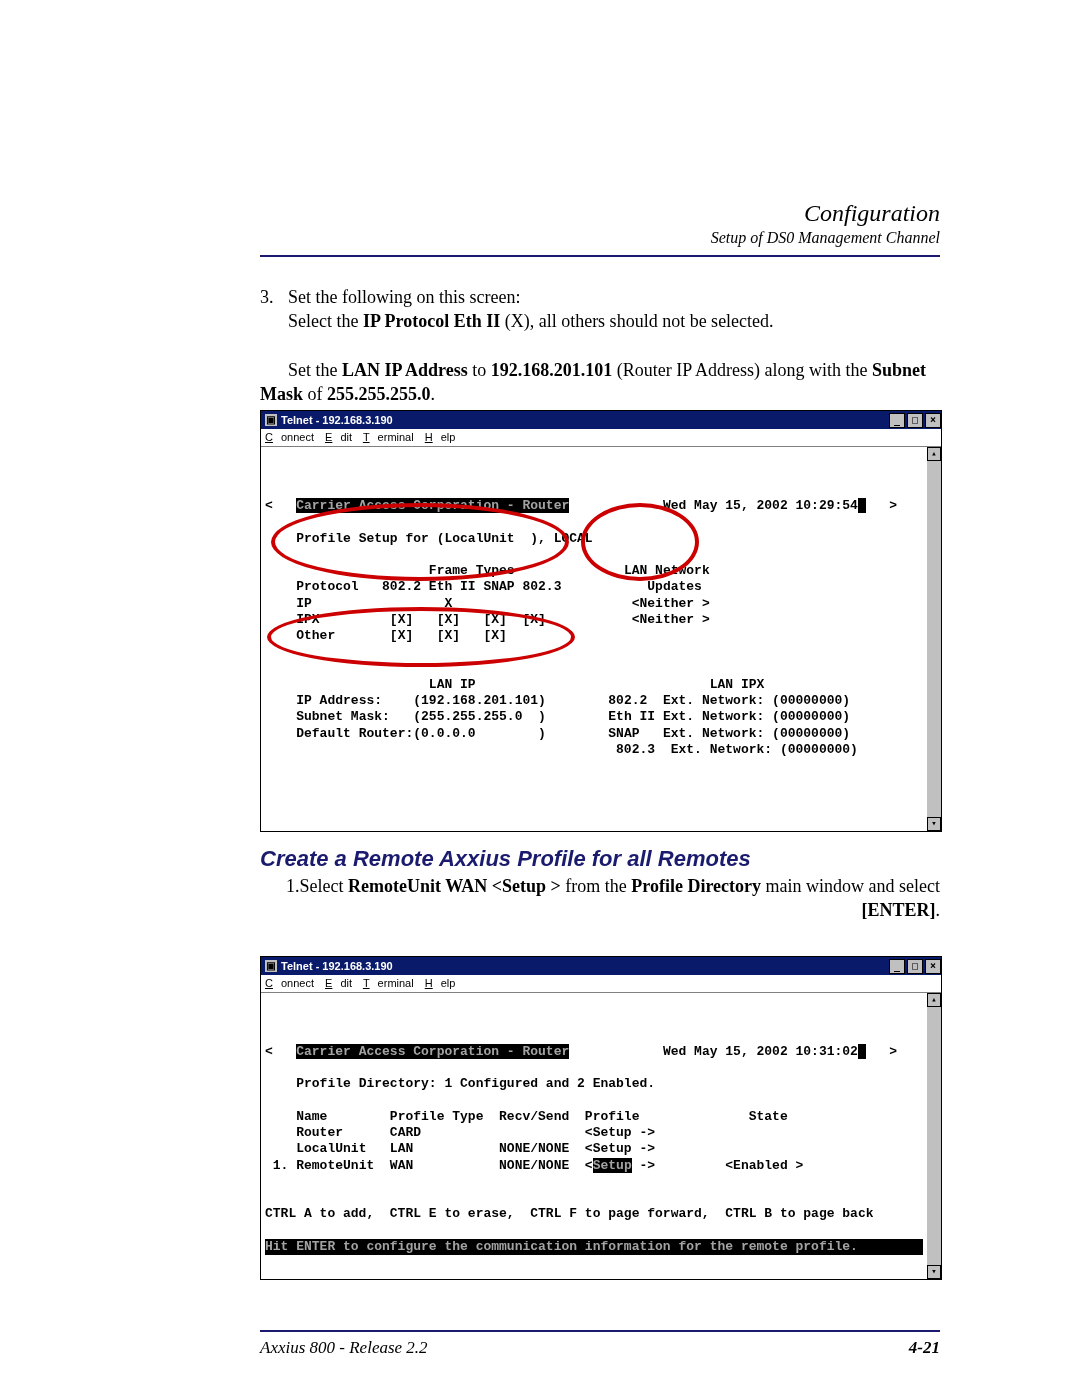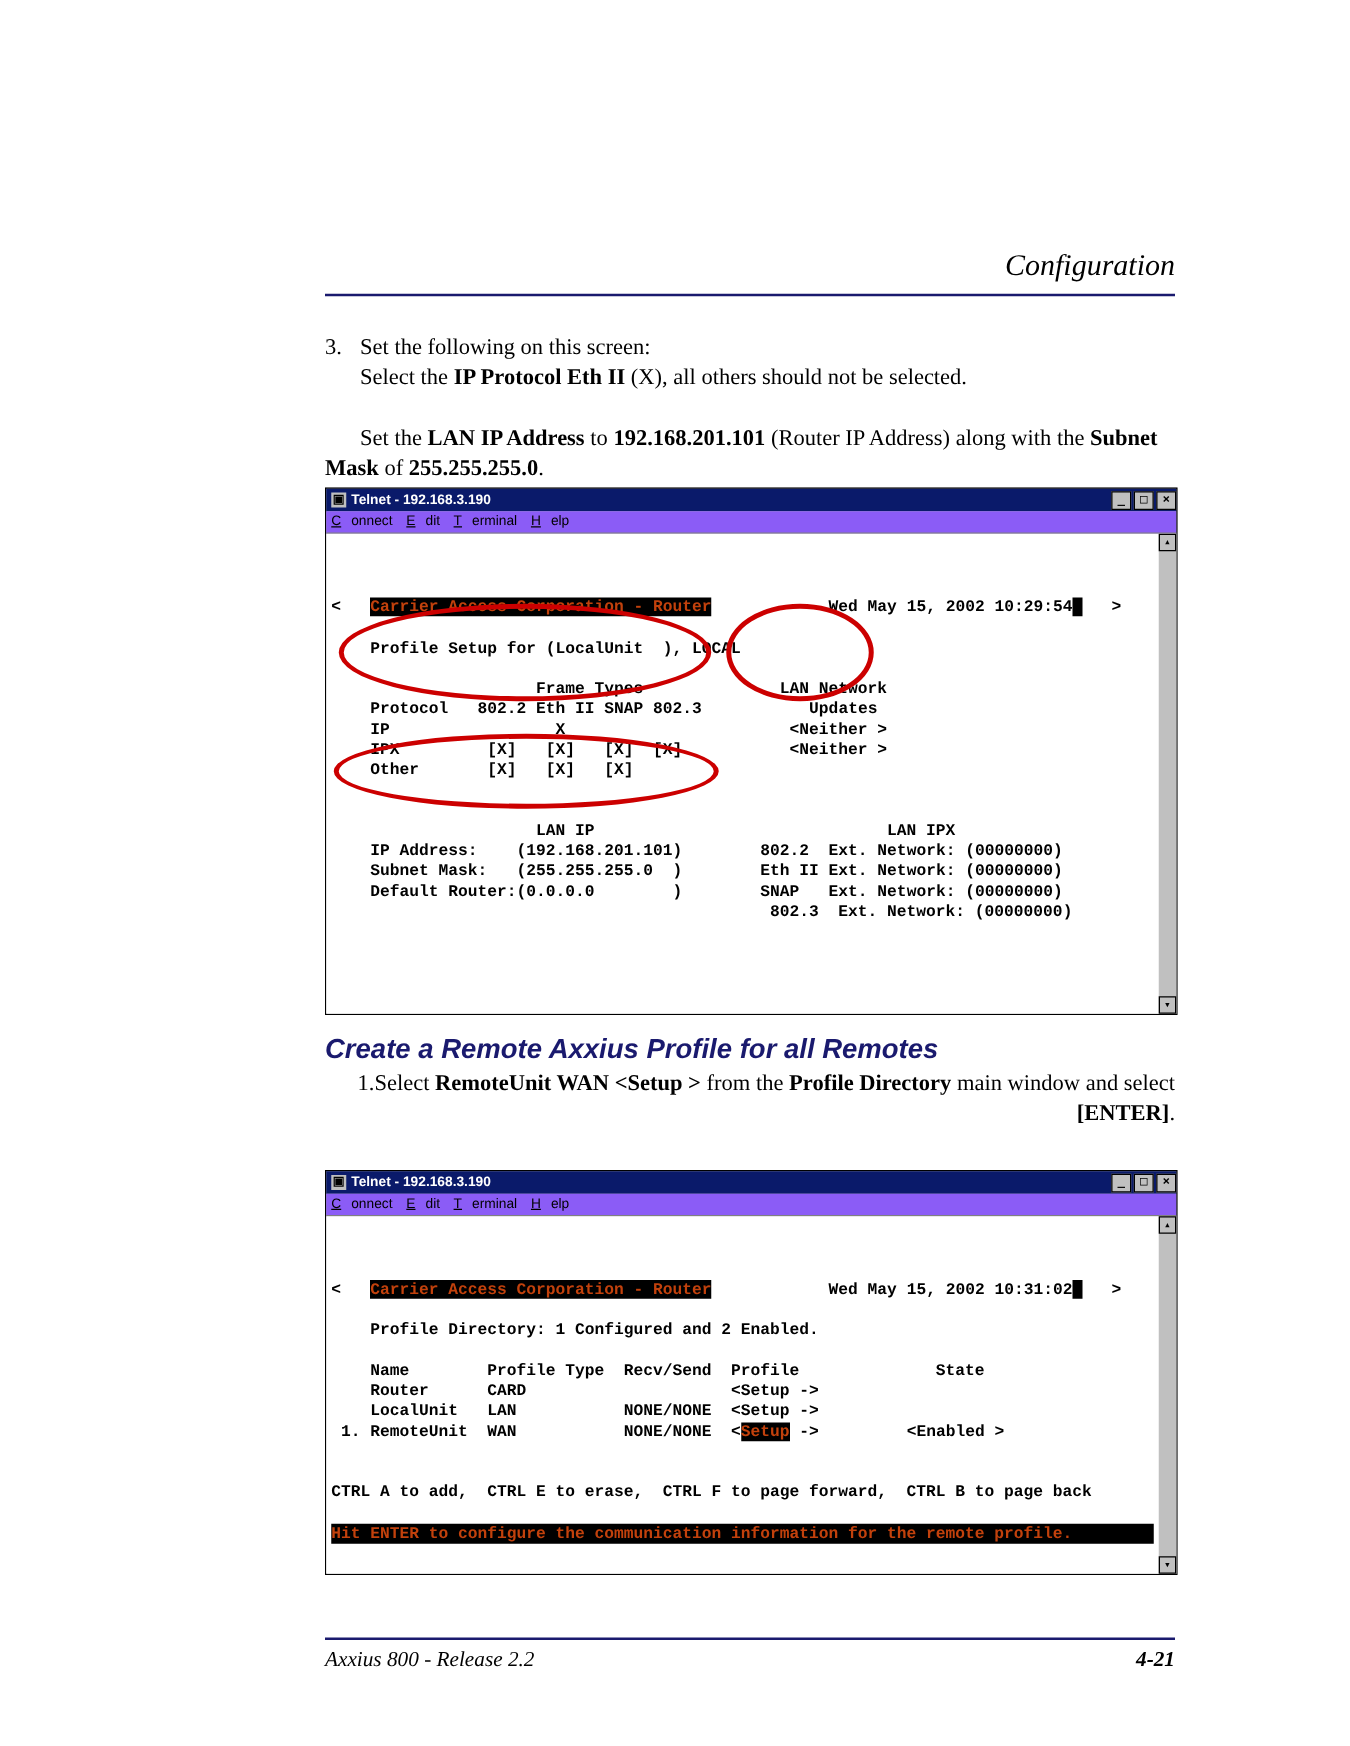--- a/index.html
+++ b/index.html
@@ -96,41 +96,41 @@
   border: 1px solid #000;
   margin-left: 2px;
   font-size: 10px;
   line-height: 11px;
   text-align: center;
   color: #000;
   font-family: monospace;
   font-weight: bold;
 }
 .menubar {
-  background: #8b5cf6;
+  background: #ffffff;
   border-bottom: 1px solid #808080;
   padding: 1px 4px;
   font-family: "Tahoma", sans-serif;
   font-size: 11px;
 }
 .menubar span { margin-right: 8px; }
 .menubar .u { text-decoration: underline; }
 .terminal {
   background: #fff;
   color: #000;
   padding: 2px 4px 8px 4px;
   position: relative;
   line-height: 1.25;
   white-space: pre;
   border-right: 14px solid #c0c0c0;
   min-height: 100px;
 }
 .terminal .inv {
   background: #000;
-  color: #c2410c;
+  color: #a3a3a3;
 }
 .scroll-up, .scroll-down {
   position: absolute;
   right: -14px;
   width: 14px;
   height: 14px;
   background: #c0c0c0;
   border: 1px solid #000;
   box-sizing: border-box;
   font-size: 9px;
@@ -162,20 +162,21 @@
 }
 .footer .pagenum { font-weight: bold; }
 </style>
 </head>
 <body>
 
 <div class="page">
 
   <div class="header">
     <div class="chapter">Configuration</div>
+    <div class="subtitle">Setup of DS0 Management Channel</div>
   </div>
   <div class="hr"></div>
 
   <div class="content">
 
     <div class="step3">
       <span class="num">3.</span><span>Set the following on this screen:</span><br>
       <span style="margin-left:28px;">
         <span>Select the </span><b>IP Protocol Eth II</b><span> (X), all others should not be selected.</span>
       </span><br>

